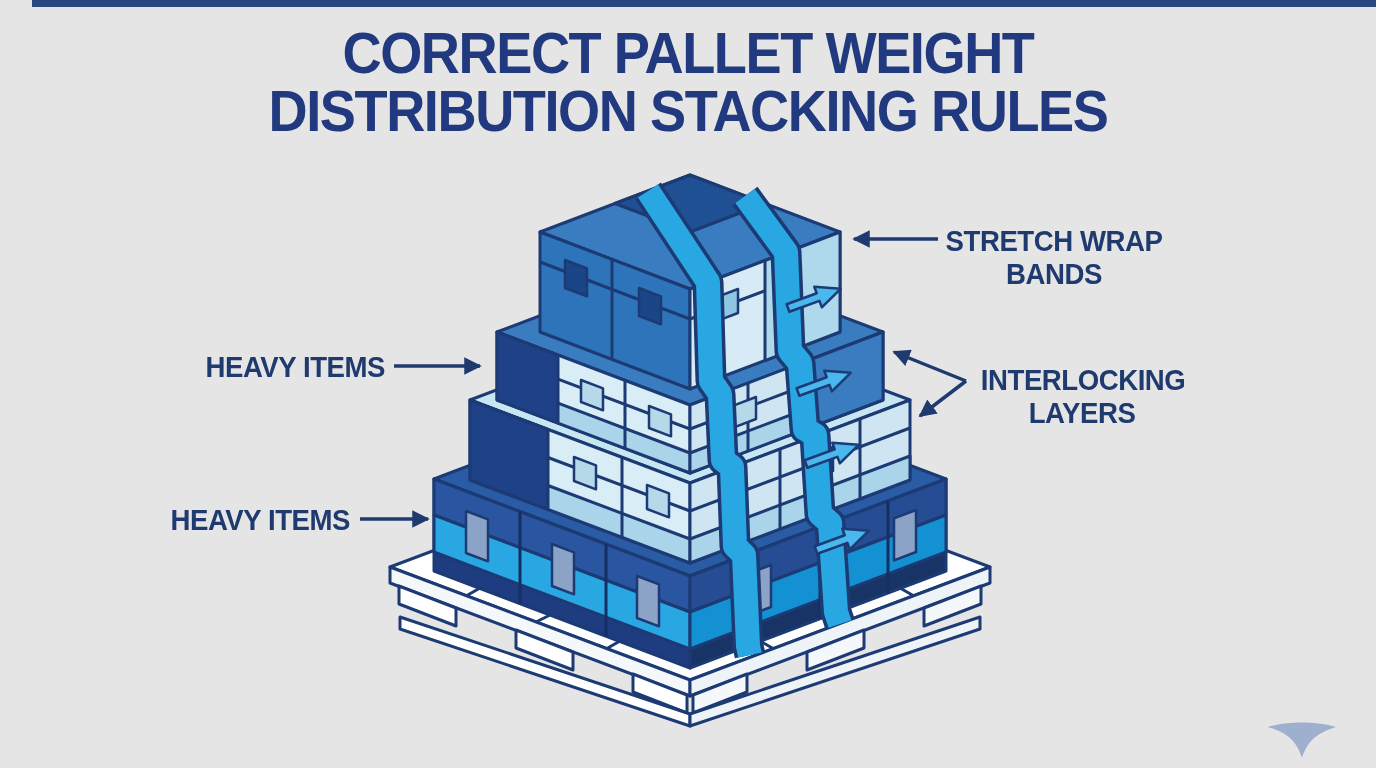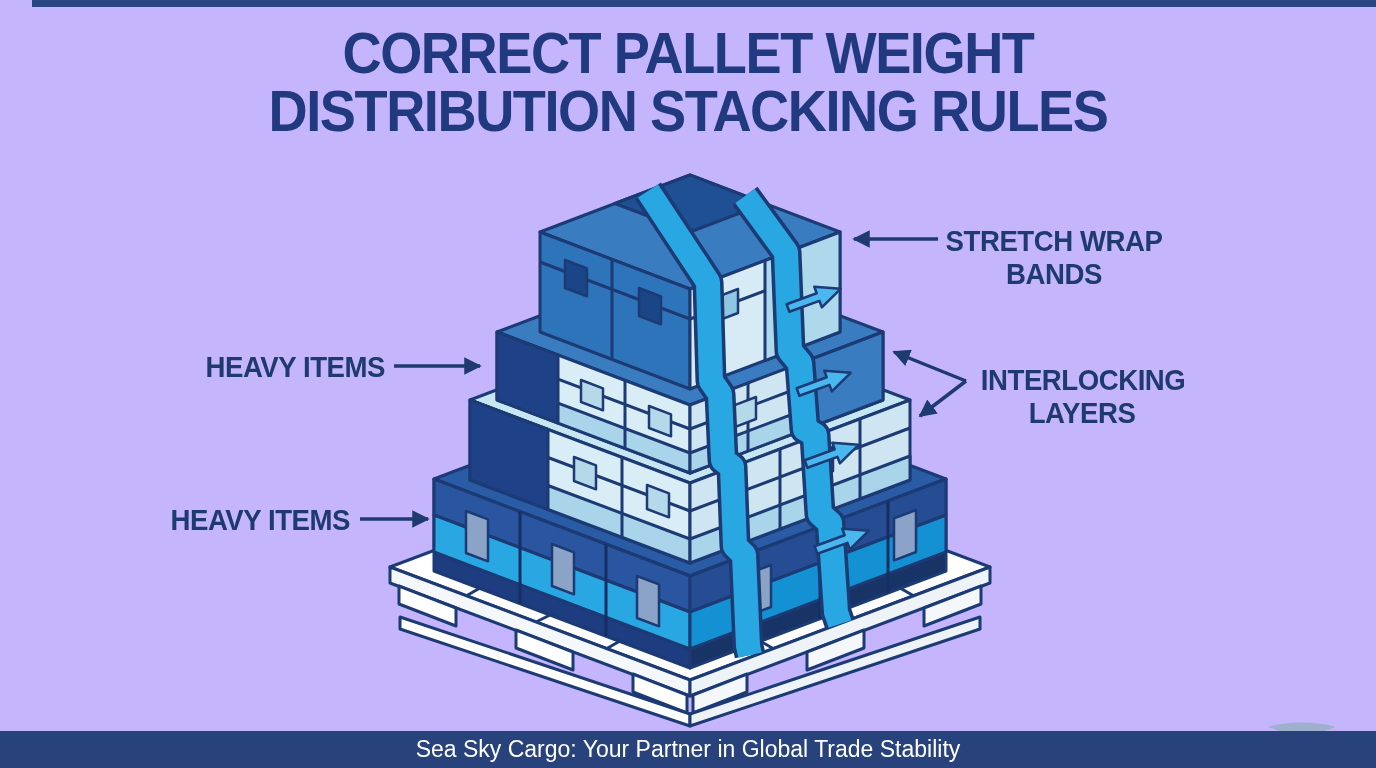--- a/index.html
+++ b/index.html
@@ -1,16 +1,16 @@
 <!DOCTYPE html>
 <html><head>
 <meta charset="utf-8">
 <style>
   html,body{margin:0;padding:0;background:#fff;}
-  #stage{position:relative;width:1376px;height:768px;background:#c4b5fd;overflow:hidden;
+  #stage{position:relative;width:1376px;height:768px;background:#e5e5e5;overflow:hidden;
          font-family:"Liberation Sans", sans-serif;}
   #top-strip{position:absolute;left:32px;right:0;top:0;height:7px;background:#2b4781;}
   .title{position:absolute;left:0;right:0;top:24px;text-align:center;color:#21397e;
          font-weight:bold;font-size:57px;line-height:58px;letter-spacing:-1.5px;
          transform:scaleX(.95);transform-origin:center top;}
   .callout{position:absolute;color:#1e3a6e;font-weight:bold;font-size:30px;line-height:33px;
            letter-spacing:-.5px;white-space:nowrap;}
   .co-center{text-align:center;transform:scaleX(.92);transform-origin:center top;}
   .co-right{text-align:right;transform:scaleX(.92);transform-origin:right top;}
   #stretch-label{left:936px;top:224px;width:236px;}
@@ -155,17 +155,14 @@
 
   <div id="heavy-upper-label" class="callout co-right">HEAVY ITEMS</div>
 
   <div id="interlock-label" class="callout co-center">
     <div>INTERLOCKING</div>
     <div>LAYERS</div>
   </div>
 
   <div id="heavy-lower-label" class="callout co-right">HEAVY ITEMS</div>
 
-  <div id="footer-bar">
-    <div id="footer-text">Sea Sky Cargo: Your Partner in Global Trade Stability</div>
-  </div>
 
 </div>
 
 </body></html>

